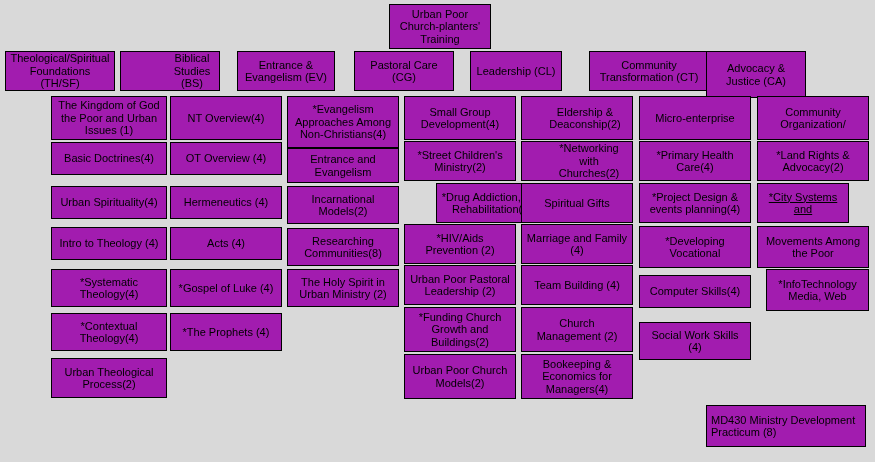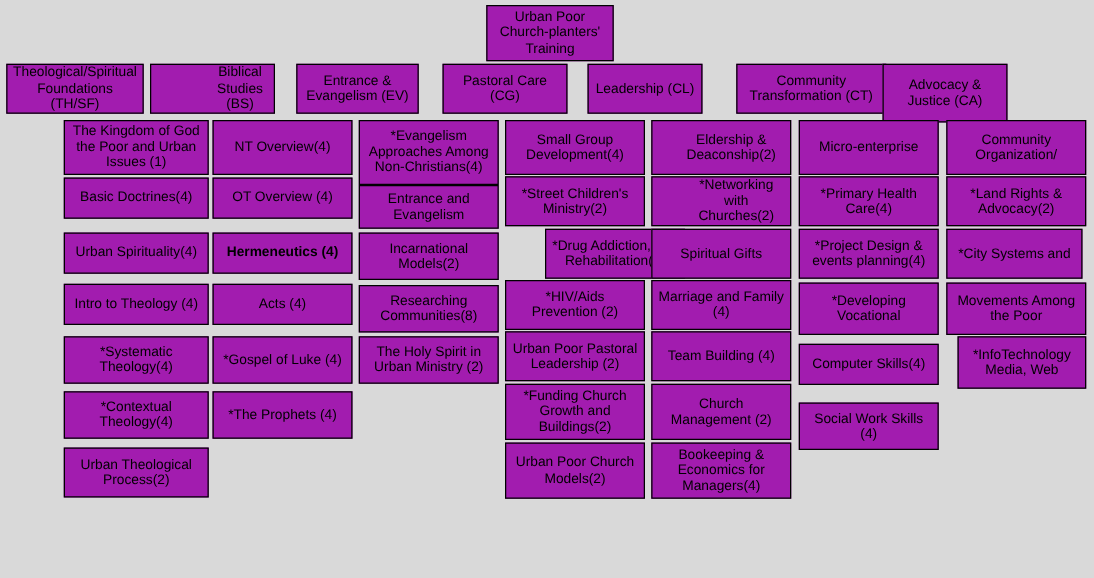--- a/index.html
+++ b/index.html
@@ -100,21 +100,21 @@
   <div class="box" style="left:51px; top:358px; width:116px; height:40px;">
     <span>Urban Theological Process(2)</span>
   </div>
 
   <div class="box" style="left:170px; top:96px; width:112px; height:44px;">
     <span>NT Overview(4)</span>
   </div>
   <div class="box" style="left:170px; top:142px; width:112px; height:33px;">
     <span>OT Overview (4)</span>
   </div>
-  <div class="box" style="left:170px; top:186px; width:112px; height:33px;font-weight:bold;">
+  <div class="box" style="left:170px; top:186px; width:112px; height:33px;">
     <span>Hermeneutics (4)</span>
   </div>
   <div class="box" style="left:170px; top:227px; width:112px; height:33px;">
     <span>Acts (4)</span>
   </div>
   <div class="box" style="left:170px; top:269px; width:112px; height:38px;">
     <span>*Gospel of Luke (4)</span>
   </div>
   <div class="box" style="left:170px; top:313px; width:112px; height:38px;">
     <span>*The Prophets (4)</span>
@@ -198,24 +198,27 @@
   <div class="box" style="left:639px; top:322px; width:112px; height:38px;">
     <span>Social Work Skills (4)</span>
   </div>
 
   <div class="box" style="left:757px; top:96px; width:112px; height:44px;">
     <span>Community Organization/</span>
   </div>
   <div class="box" style="left:757px; top:141px; width:112px; height:40px;">
     <span>*Land Rights &amp; Advocacy(2)</span>
   </div>
-  <div class="box" style="left:757px; top:183px; width:109px; height:40px;">
+  <div class="box" style="left:757px; top:183px; width:92px; height:40px;text-decoration:underline;">
     <span>*City Systems and</span>
   </div>
   <div class="box" style="left:757px; top:226px; width:112px; height:42px;">
     <span>Movements Among the Poor</span>
   </div>
   <div class="box" style="left:766px; top:269px; width:103px; height:42px;">
     <span>*InfoTechnology Media, Web</span>
   </div>
 
+  <div class="box practicum" style="left:706px; top:405px; width:160px; height:42px; justify-content:flex-start; text-align:left;">
+    <span style="text-align:left;">MD430  Ministry Development Practicum (8)</span>
+  </div>
 
 </div>
 
 </body></html>

